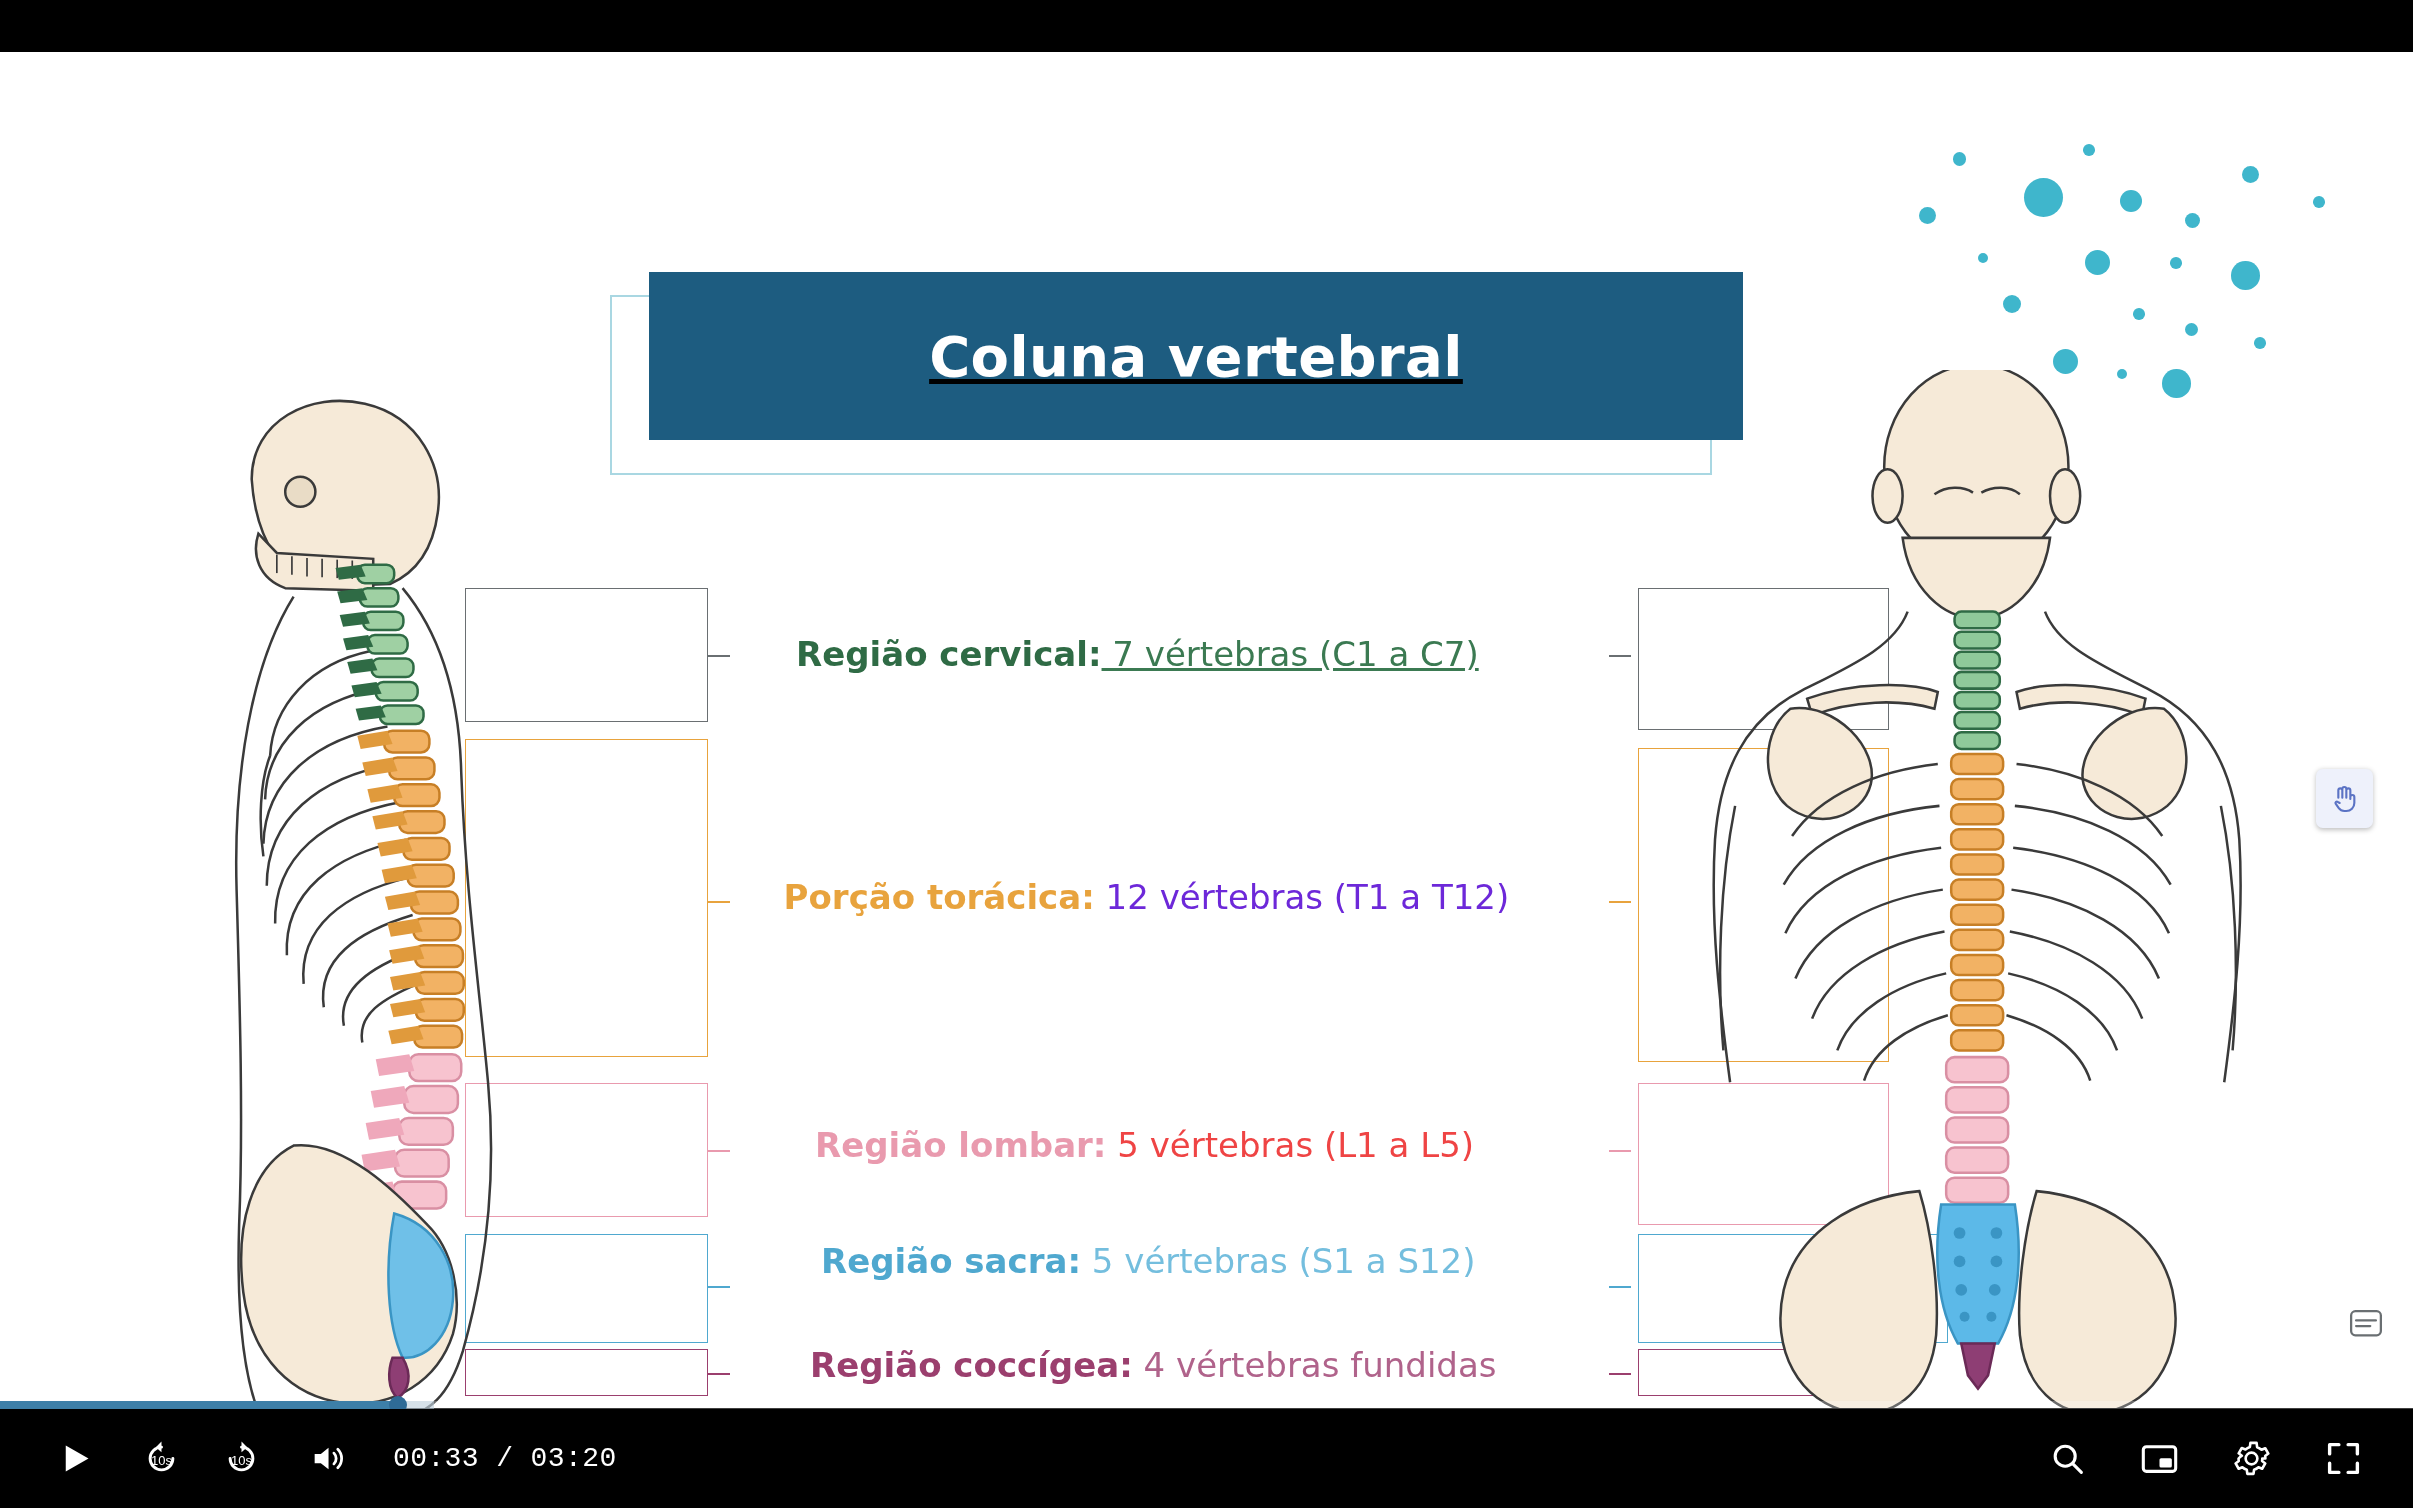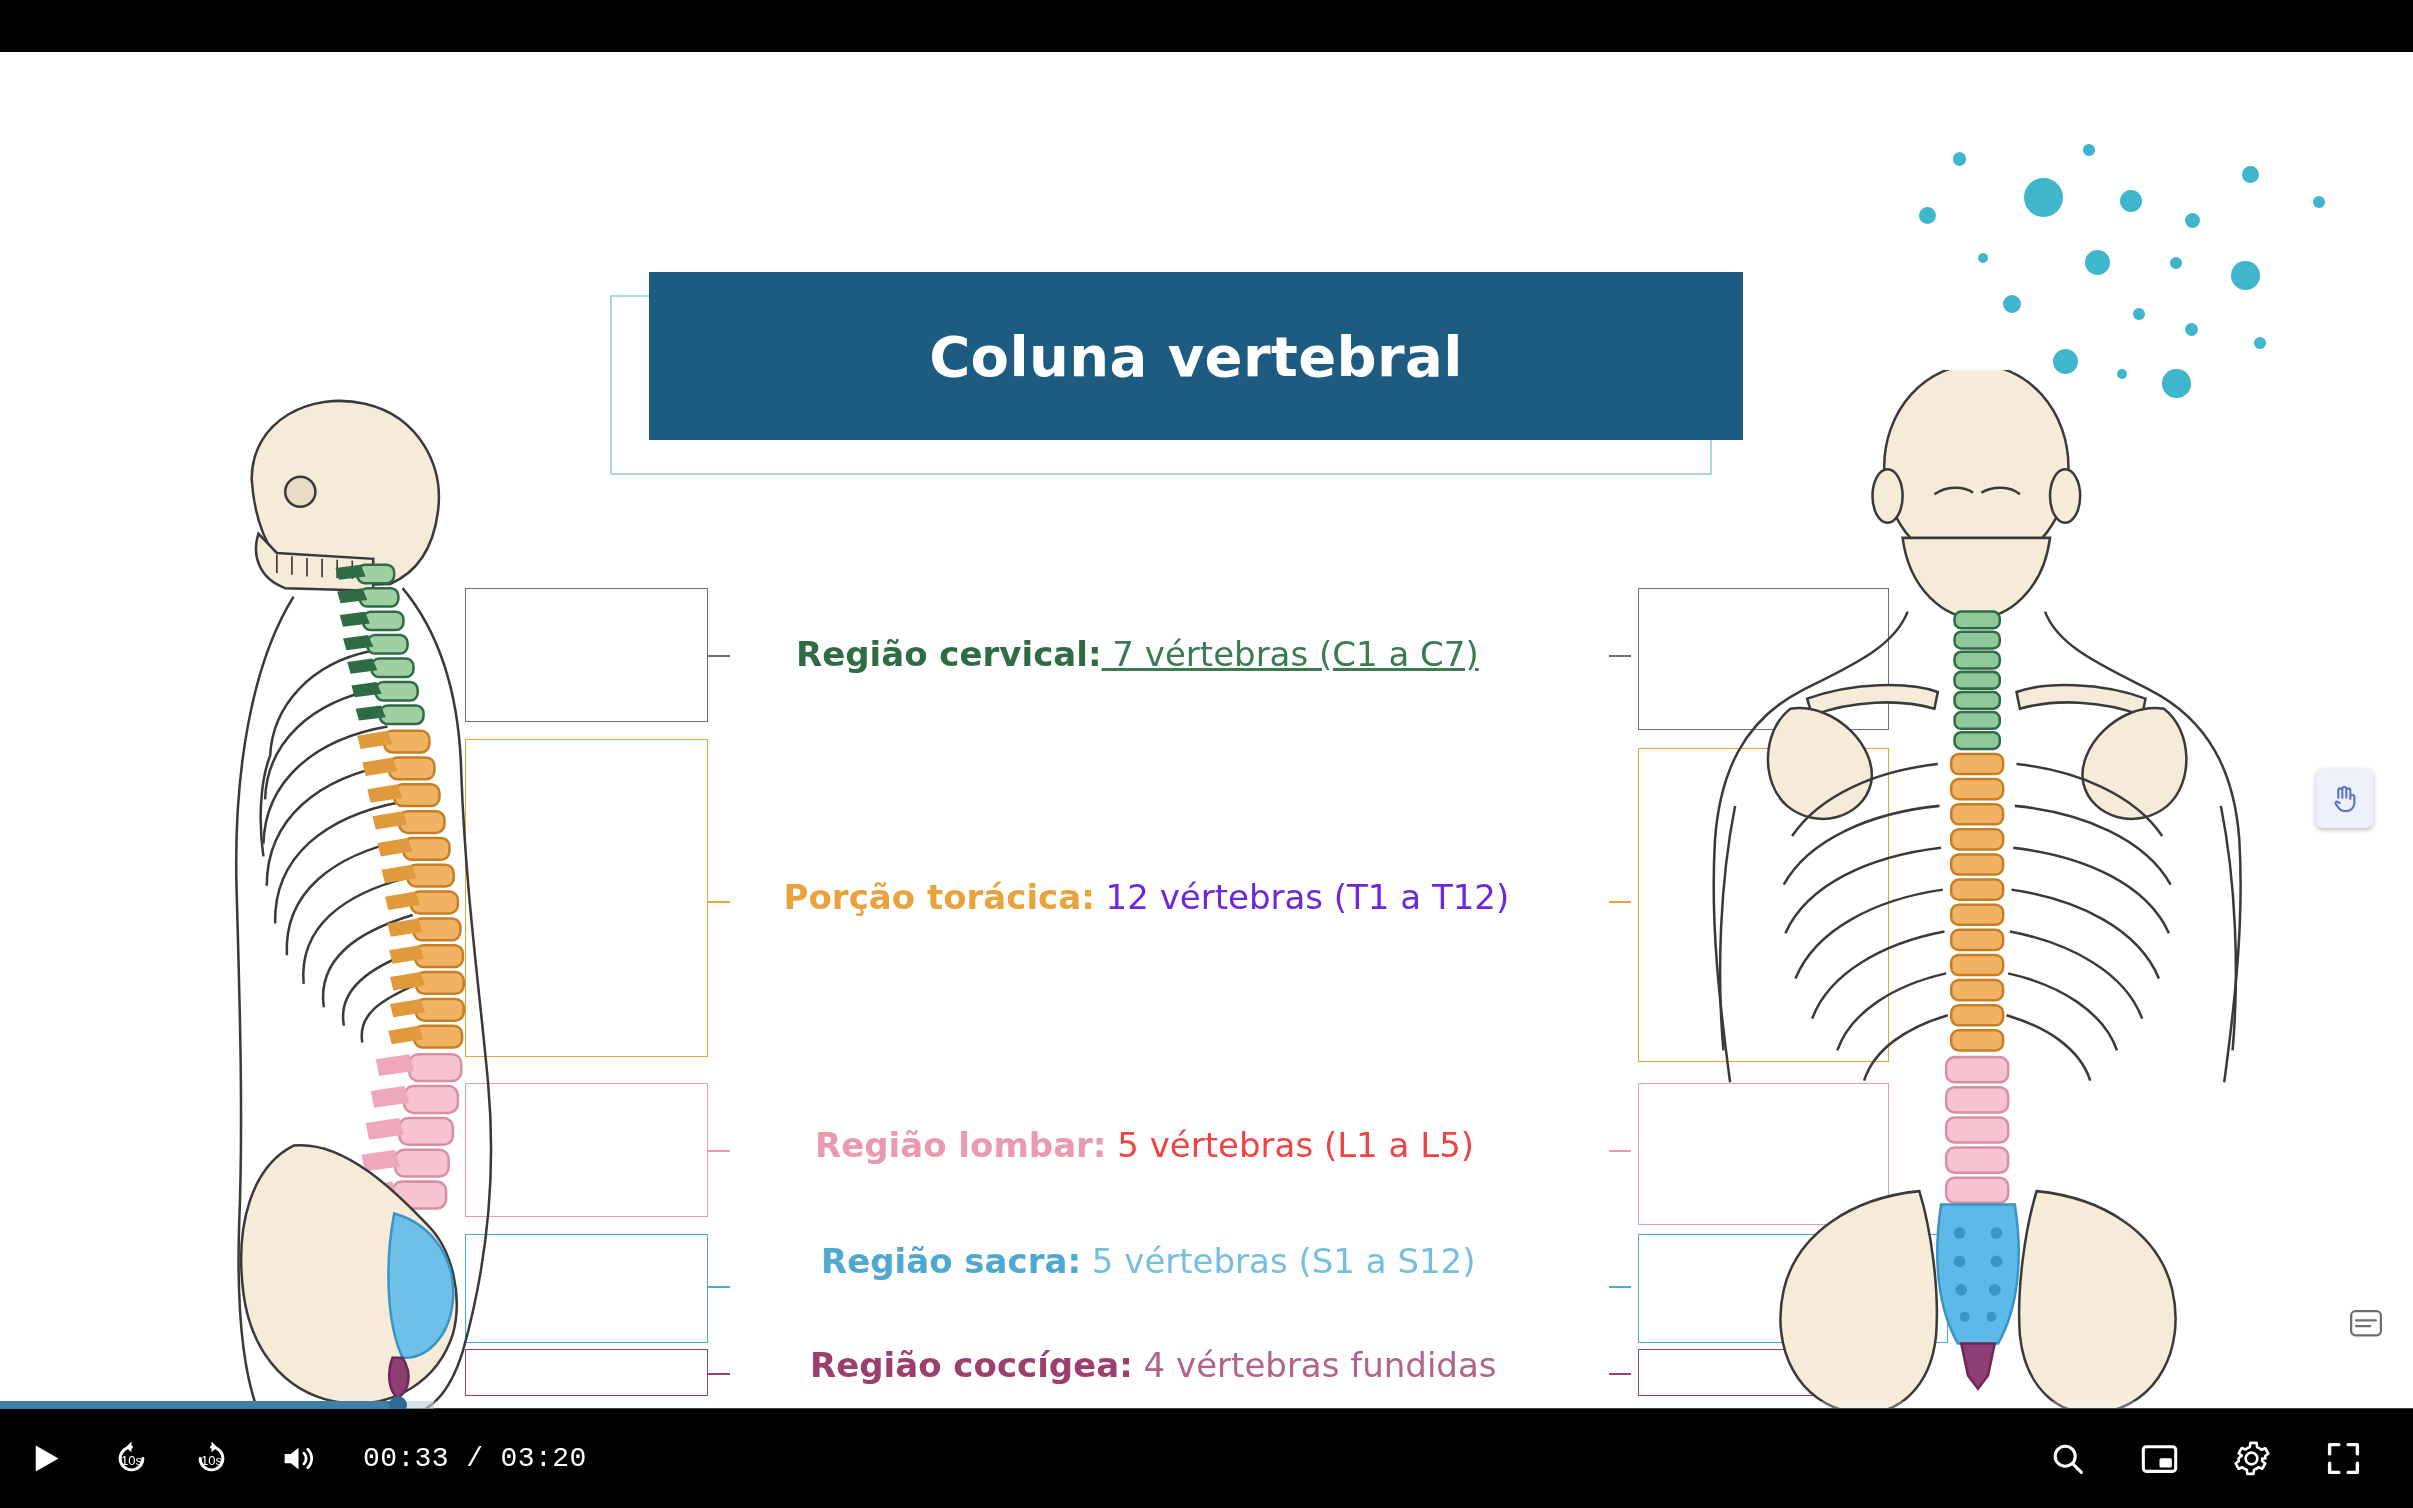--- a/index.html
+++ b/index.html
@@ -29,21 +29,21 @@
     left: 610px; top: 243px;
     width: 1102px; height: 180px;
     border: 2.5px solid #a9d7e2;
     background: transparent;
   }
   .title-box {
     position: absolute;
     left: 649px; top: 220px;
     width: 1094px; height: 168px;
     background: #1d5c80;
-    display: flex; align-items: center; justify-content: center;
+    display: flex; align-items: center; justify-content: center; text-decoration: underline;
   }
   .title-box h1 {
     color: #ffffff;
     font-size: 56px;
     font-weight: bold;
     letter-spacing: 0.4px;
     font-family: "DejaVu Sans", sans-serif;
   }
   
   .dots { position: absolute; left: 1919px; top: 92px; width: 436px; height: 318px; }
@@ -109,21 +109,21 @@
   .progress-played { position: absolute; left: 0; top: 0; height: 8.4px; background: #3d7fa8; }
   .progress-knob {
     position: absolute; top: -5px; width: 18.4px; height: 18.4px; border-radius: 50%;
     background: #2f6b96;
   }
   
   .controls {
     position: absolute; left: 0; bottom: 0;
     width: 2413px; height: 99px;
     background: #000;
-    display: flex; align-items: center;
+    display: flex; align-items: center; padding-left: 30px;
   }
   .ctl {
     height: 99px; display: flex; align-items: center; justify-content: center;
     color: #fff;
   }
   .ctl-play   { width: 91px; }
   .ctl-skip   { width: 80px; }
   .ctl-vol    { width: 92px; }
   .time {
     color: #fff; font-size: 28px; margin-left: 20px;

